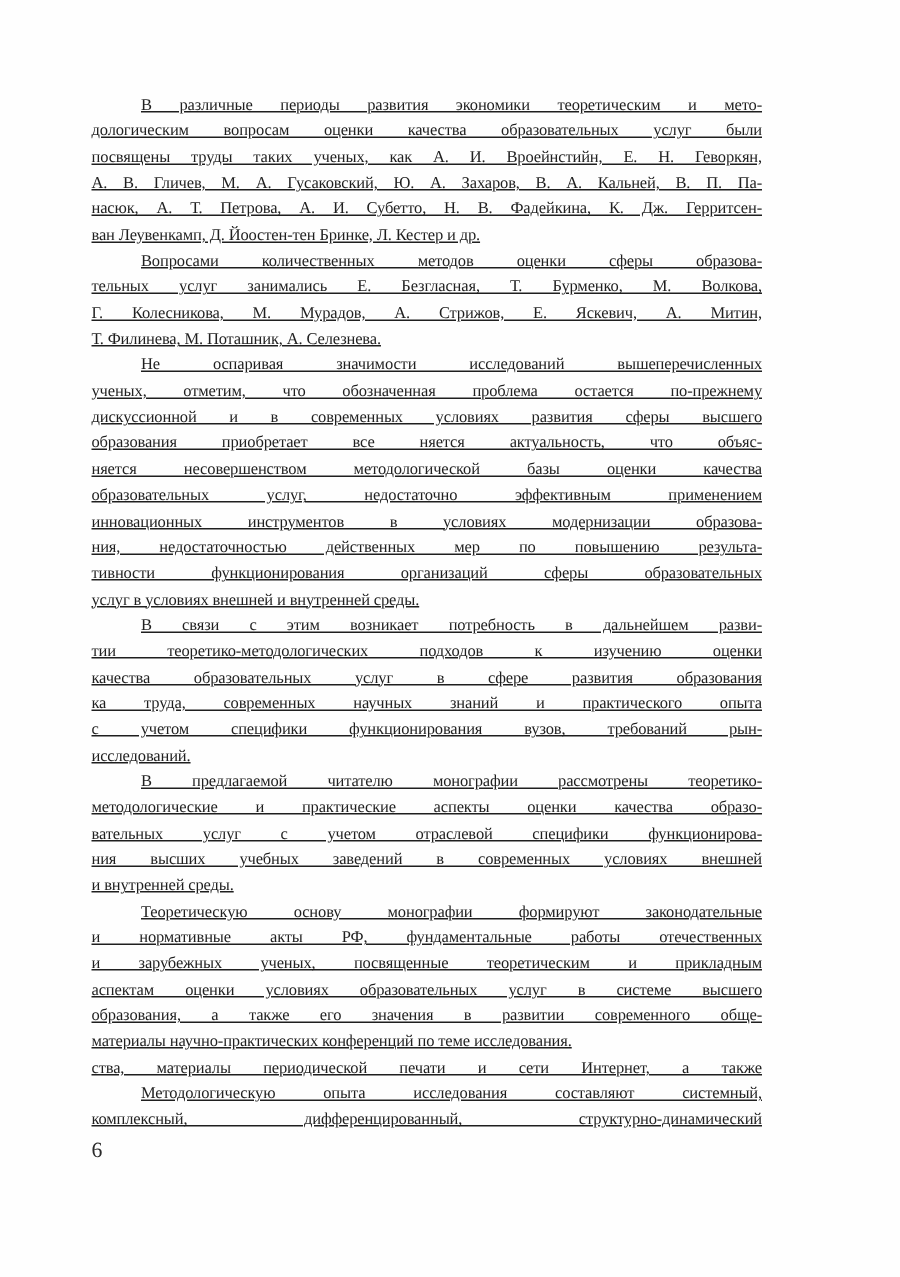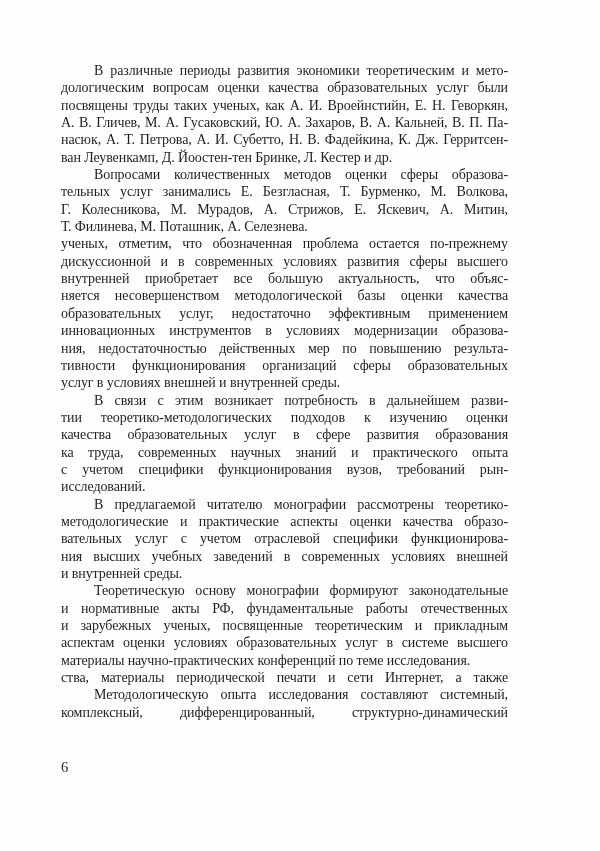--- a/index.html
+++ b/index.html
@@ -14,23 +14,24 @@
     background: #fefefe;
     font-family: "Liberation Serif", "DejaVu Serif", serif;
     color: #1f1f1f;
     overflow: hidden;
   }
   .text-block {
     position: absolute;
     left: 61px;
     top: 62px;
     width: 447px;
-    font-size: 14px;
+    font-size: 11px;
     line-height: 17.35px;
     letter-spacing: -0.1px;
+    text-decoration: underline;
   }
   .para {
     margin: 0;
     padding: 0;
   }
   .para .line {
     display: block;
     white-space: nowrap;
     text-align: justify;
     text-align-last: justify;
@@ -64,23 +65,24 @@
         <span class="line">насюк, А. Т. Петрова, А. И. Субетто, Н. В. Фадейкина, К. Дж. Герритсен-</span>
         <span class="line final">ван Леувенкамп, Д. Йоостен-тен Бринке, Л. Кестер и др.</span>
       </p>
       <p class="para">
         <span class="line first">Вопросами количественных методов оценки сферы образова-</span>
         <span class="line">тельных услуг занимались Е. Безгласная, Т. Бурменко, М. Волкова,</span>
         <span class="line">Г. Колесникова, М. Мурадов, А. Стрижов, Е. Яскевич, А. Митин,</span>
         <span class="line final">Т. Филинева, М. Поташник, А. Селезнева.</span>
       </p>
       <p class="para">
+        <span class="line first">Не оспаривая значимости исследований вышеперечисленных</span>
         <span class="line">ученых, отметим, что обозначенная проблема остается по-прежнему</span>
         <span class="line">дискуссионной и в современных условиях развития сферы высшего</span>
-        <span class="line">внутренней приобретает все большую актуальность, что объяс-</span>
+        <span class="line">образования приобретает все няется актуальность, что объяс-</span>
         <span class="line">няется несовершенством методологической базы оценки качества</span>
         <span class="line">образовательных услуг, недостаточно эффективным применением</span>
         <span class="line">инновационных инструментов в условиях модернизации образова-</span>
         <span class="line">ния, недостаточностью действенных мер по повышению результа-</span>
         <span class="line">тивности функционирования организаций сферы образовательных</span>
         <span class="line final">услуг в условиях внешней и внутренней среды.</span>
       </p>
       <p class="para">
         <span class="line first">В связи с этим возникает потребность в дальнейшем разви-</span>
         <span class="line">тии теоретико-методологических подходов к изучению оценки</span>
@@ -94,20 +96,21 @@
         <span class="line">методологические и практические аспекты оценки качества образо-</span>
         <span class="line">вательных услуг с учетом отраслевой специфики функционирова-</span>
         <span class="line">ния высших учебных заведений в современных условиях внешней</span>
         <span class="line final">и внутренней среды.</span>
       </p>
       <p class="para">
         <span class="line first">Теоретическую основу монографии формируют законодательные</span>
         <span class="line">и нормативные акты РФ, фундаментальные работы отечественных</span>
         <span class="line">и зарубежных ученых, посвященные теоретическим и прикладным</span>
         <span class="line">аспектам оценки условиях образовательных услуг в системе высшего</span>
+        <span class="line">образования, а также его значения в развитии современного обще-</span>
         <span class="line final">материалы научно-практических конференций по теме исследования.</span>
         <span class="line">ства, материалы периодической печати и сети Интернет, а также</span>
       </p>
       <p class="para">
         <span class="line first">Методологическую опыта исследования составляют системный,</span>
         <span class="line">комплексный, дифференцированный, структурно-динамический</span>
       </p>
     </div>
   <div class="page-number">6</div>
 </div>

